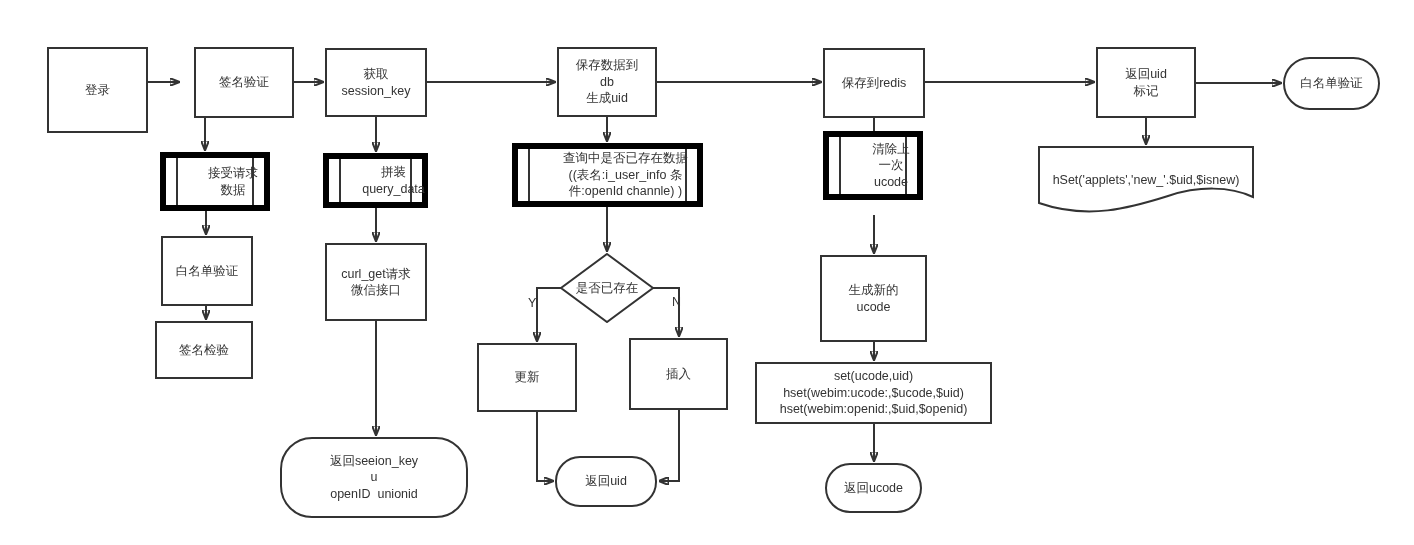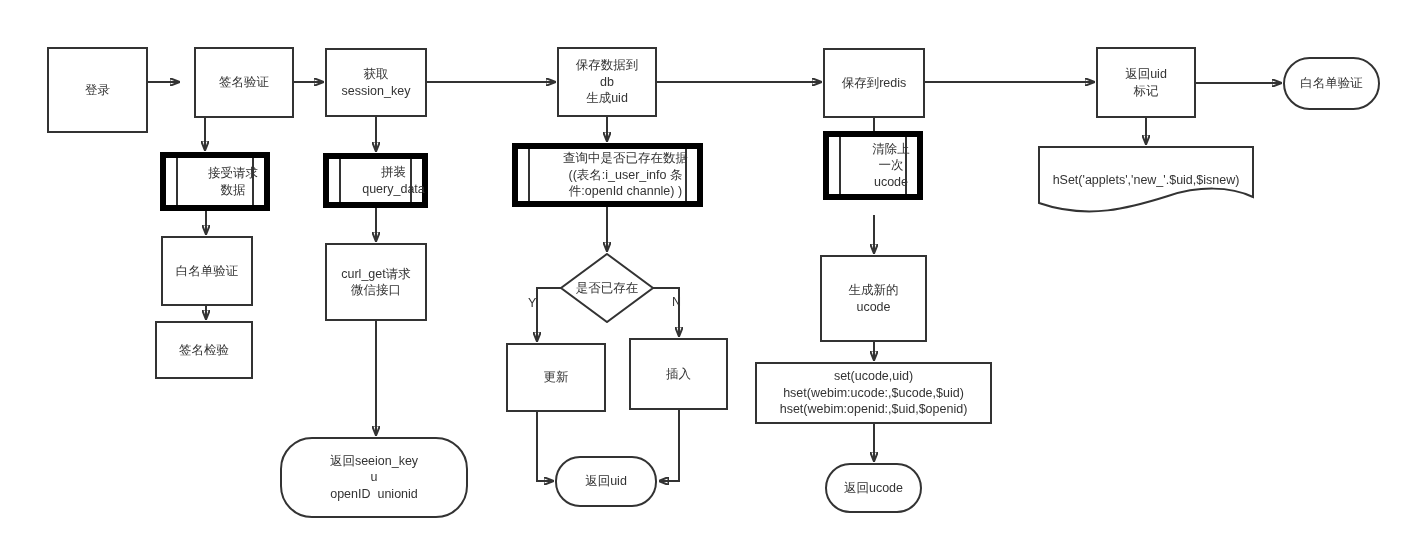--- a/index.html
+++ b/index.html
@@ -142,21 +142,21 @@
   <div class="node shape-wrap" style="left:560px;top:253px;width:94px;height:70px">
     <svg viewBox="0 0 94 70" preserveAspectRatio="none">
       <polygon points="47,1 93,35 47,69 1,35"></polygon>
     </svg>
     <span class="lbl">是否已存在</span>
   </div>
 
   <div class="edge-label" style="left:528px;top:296px">Y</div>
   <div class="edge-label" style="left:672px;top:295px">N</div>
 
-  <div class="node rect" style="left:506px;top:343px;width:100px;height:69px">
+  <div class="node rect" style="left:477px;top:343px;width:100px;height:69px">
     <span class="lbl">更新</span>
   </div>
 
   <div class="node rect" style="left:629px;top:338px;width:99px;height:72px">
     <span class="lbl">插入</span>
   </div>
 
   <div class="node stadium" style="left:555px;top:456px;width:102px;height:51px;border-radius:25px">
     <span class="lbl">返回uid</span>
   </div>

